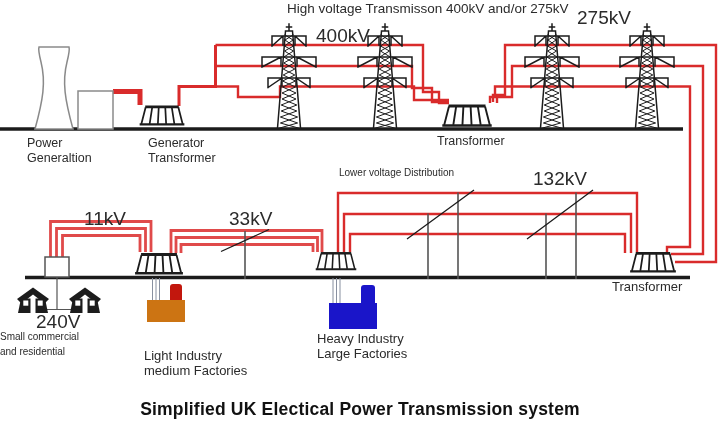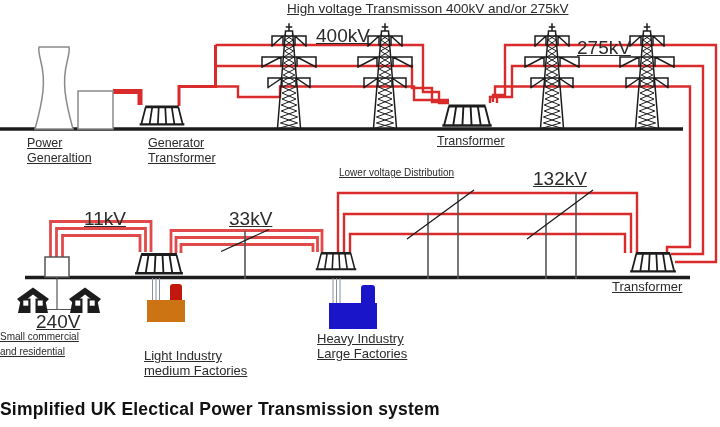--- a/index.html
+++ b/index.html
@@ -4,26 +4,26 @@
 <style>
   html,body{margin:0;padding:0;background:#fff;}
   #stage{
     position:relative;width:720px;height:427px;overflow:hidden;
     background:var(--bg,#fff);
     font-family:"Liberation Sans","DejaVu Sans",sans-serif;
   }
   #stage svg{position:absolute;left:0;top:0;}
   .lbl{
     position:absolute;color:var(--text,#2b2b2b);
-    font-size:12.5px;line-height:15px;white-space:pre-line;text-decoration:underline;
+    font-size:12.5px;line-height:15px;white-space:pre-line;
   }
   .kv{font-size:19px;}
   .toptitle{font-size:13.5px;}
   .main-title{
-    position:absolute;left:0;top:399px;width:720px;text-align:left;
+    position:absolute;left:0;top:399px;width:720px;text-align:center;
     font-size:17.5px;font-weight:bold;color:#111;letter-spacing:.2px;
   }
   
   .red{stroke:var(--line-red,#d92b2b);fill:none;stroke-width:2.4;}
   .redthick{stroke:var(--line-red,#d92b2b);fill:none;stroke-width:5;}
   .arc{stroke:var(--arc-red,#e04a4a);fill:none;stroke-width:2.8;}
   .ground{stroke:var(--ink,#1c1c1c);stroke-width:3.4;}
   .outl{stroke:var(--outline,#8a8a8a);fill:#fff;stroke-width:1.5;}
   .grayln{stroke:var(--gray,#555);fill:none;stroke-width:1.6;}
   .inkln{stroke:var(--ink,#1c1c1c);fill:none;stroke-width:1.5;}
@@ -174,21 +174,21 @@
       <rect x="147" y="300" width="38" height="22" fill="var(--factory-orange,#cc7413)"></rect>
     </g>
     <g>
       <path d="M361,304 V288 Q361,285 364,285 H372 Q375,285 375,288 V304 Z" fill="var(--factory-blue,#1a15c9)"></path>
       <rect x="329" y="303" width="48" height="26" fill="var(--factory-blue,#1a15c9)"></rect>
     </g>
   </svg>
 
   <div class="lbl toptitle" style="left:287px;top:1px">High voltage Transmisson 400kV and/or 275kV</div>
   <div class="lbl kv" style="left:316px;top:28px">400kV</div>
-  <div class="lbl kv" style="left:577px;top:40px">275kV</div>
+  <div class="lbl kv" style="left:577px;top:10px">275kV</div>
   <div class="lbl" style="left:27px;top:136px">Power
 Generaltion</div>
   <div class="lbl" style="left:148px;top:136px">Generator
 Transformer</div>
   <div class="lbl" style="left:437px;top:134px">Transformer</div>
   <div class="lbl" style="left:339px;top:165px;font-size:10px">Lower voltage Distribution</div>
   <div class="lbl kv" style="left:533px;top:171px">132kV</div>
   <div class="lbl kv" style="left:84px;top:211px">11kV</div>
   <div class="lbl kv" style="left:229px;top:211px">33kV</div>
   <div class="lbl" style="left:612px;top:279px;font-size:13px">Transformer</div>

